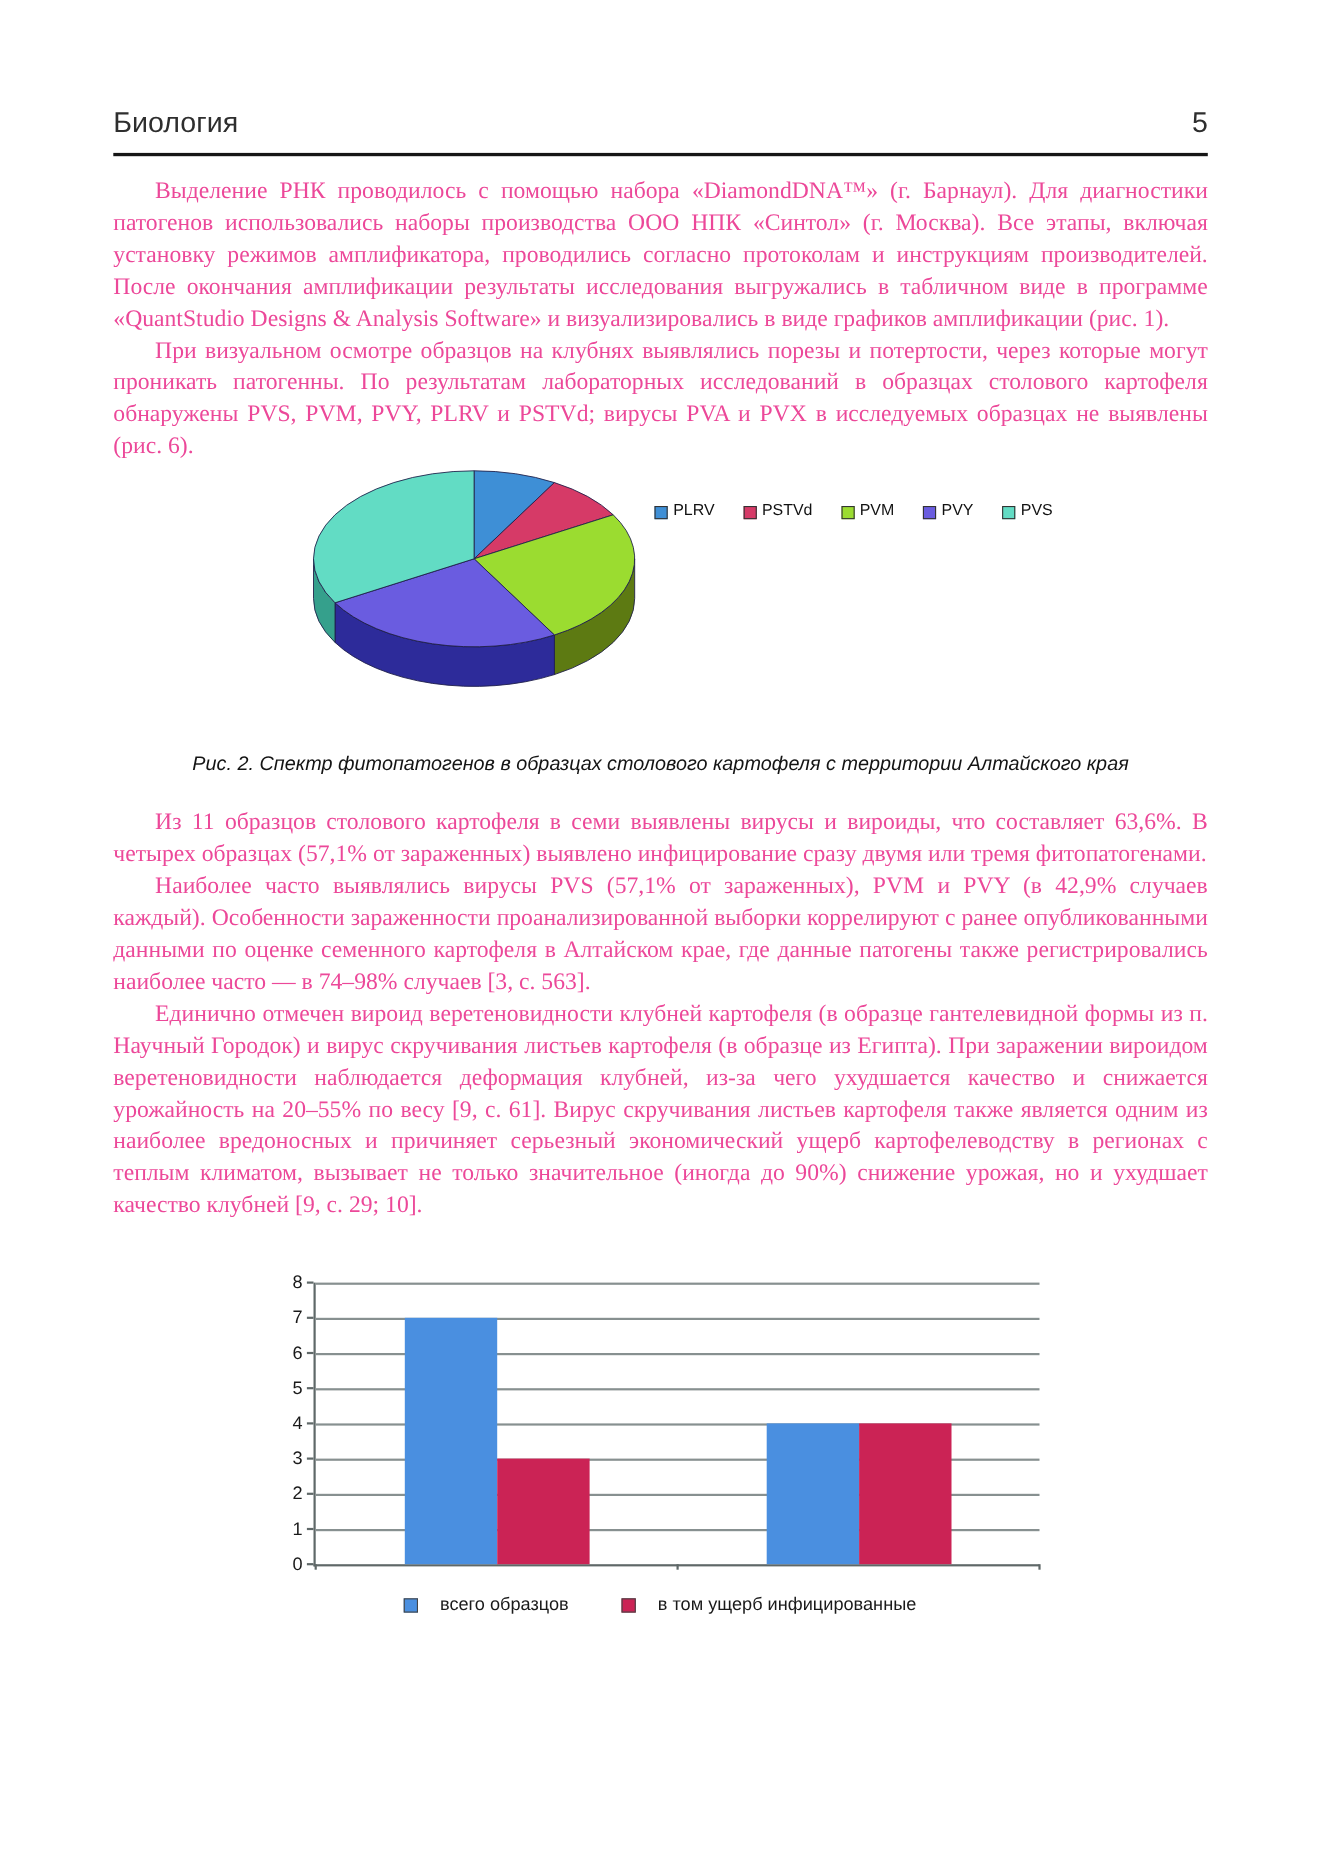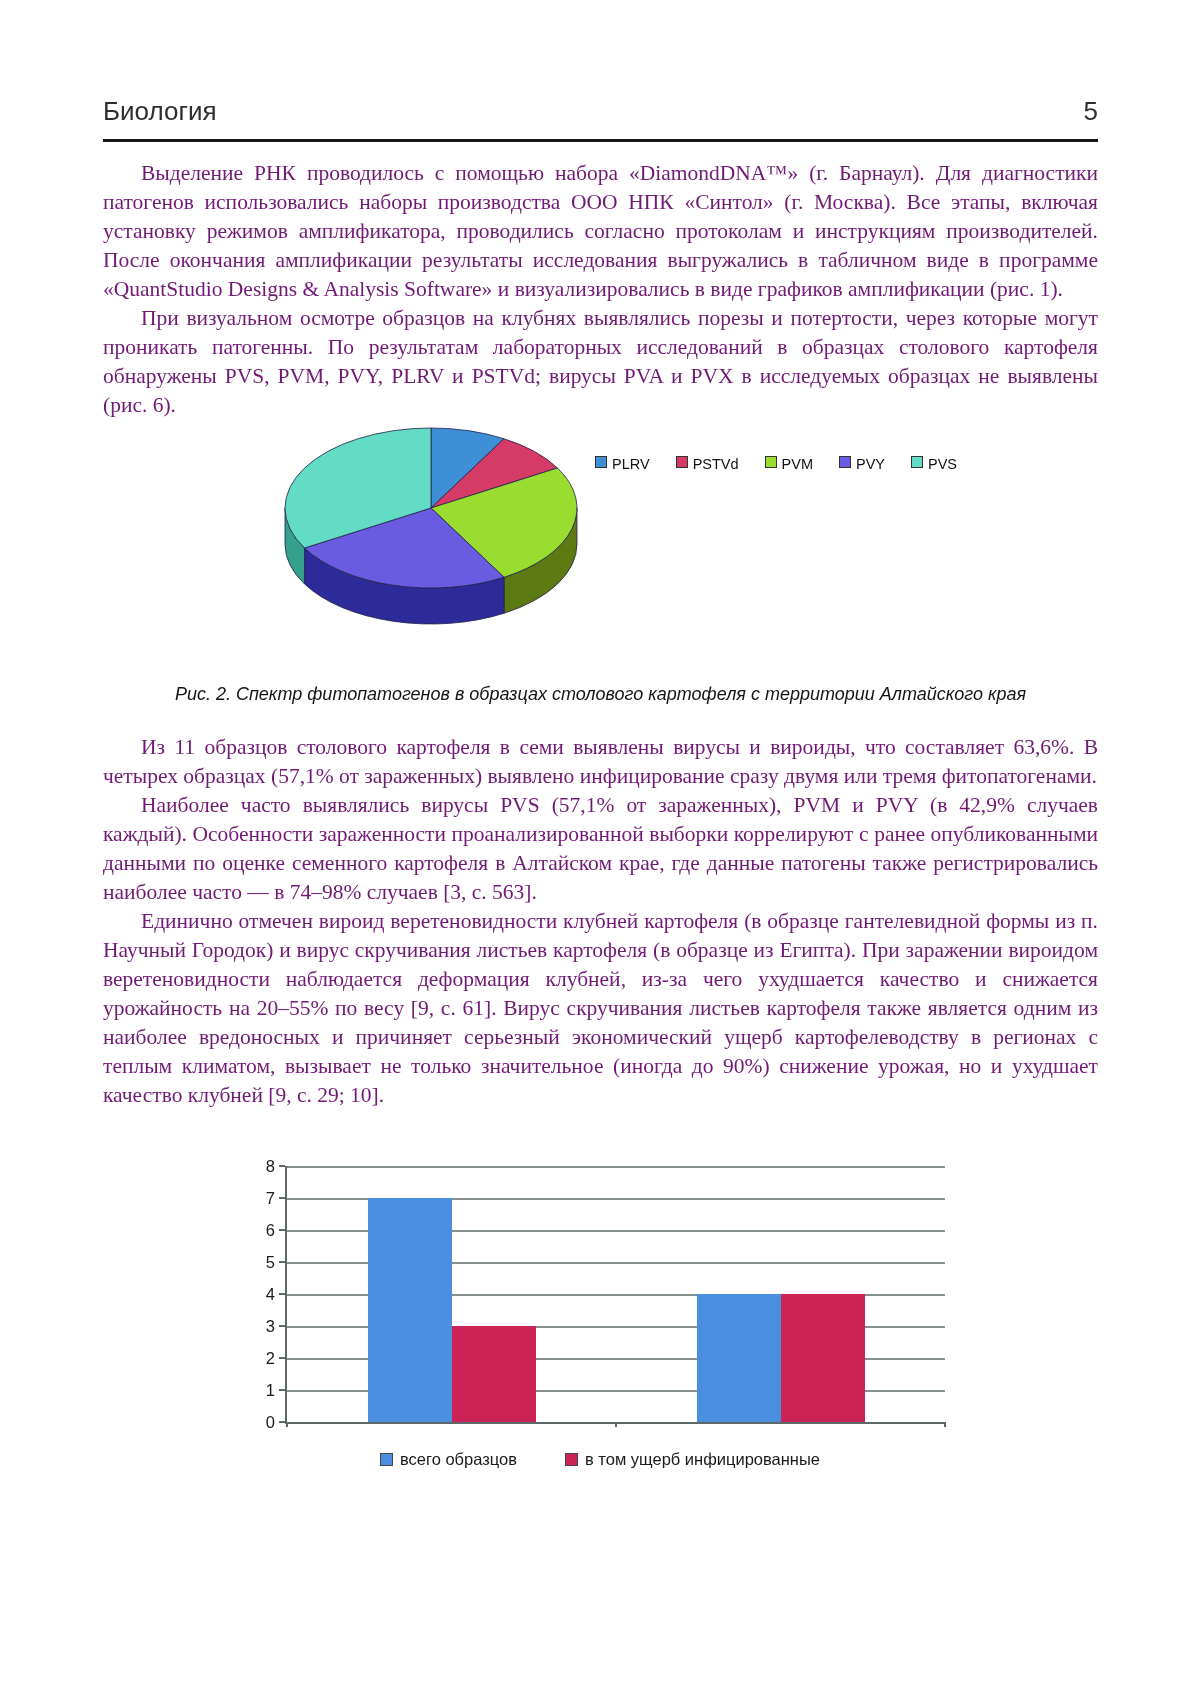--- a/index.html
+++ b/index.html
@@ -19,31 +19,31 @@
     font-family:"Liberation Sans", sans-serif;
     font-size:26px;color:#2e2e2e;
   }
   .head-rule{border-bottom:3px solid #161616;margin-top:12px;}
   
   .article{margin-top:17px;}
   .article p{
     margin:0;
     font-size:21.5px;line-height:29px;
     text-align:justify;text-indent:38px;
-    color:#701a75;
+    color:#ec4899;
   }
   
   .figure-pie{position:relative;height:216px;margin-top:6px;}
   .pie-svg{position:absolute;left:180px;top:0;}
   .pie-legend{
     position:absolute;left:492px;top:30px;
     display:flex;gap:26px;align-items:center;
     font-family:"Liberation Sans", sans-serif;font-size:14.5px;color:#111;
   }
-  .pie-legend .li{display:flex;align-items:flex-start;gap:5px;}
+  .pie-legend .li{display:flex;align-items:flex-end;gap:5px;}
   .pie-legend .sw{width:12px;height:12px;border:1px solid #333;box-sizing:border-box;}
   .figcap{
     margin-top:42px;
     text-align:center;
     font-family:"Liberation Sans", sans-serif;
     font-style:italic;font-size:18px;color:#141414;
   }
   
   .chart3{
     width:690px;margin:56px 0 0 152px;
@@ -60,21 +60,21 @@
   .c3-grid{position:absolute;left:0;right:0;height:1.6px;background:#879090;}
   .c3-group{position:absolute;bottom:0;height:100%;width:50%;display:flex;align-items:flex-end;justify-content:center;}
   .c3-bar{width:84px;}
   .c3-xtick{position:absolute;top:100%;width:2px;height:5px;background:#5f6868;}
   .c3-xrow{display:flex;margin-left:32px;padding-top:8px;font-size:16.5px;}
   .c3-xrow div{width:50%;text-align:center;}
   .c3-legend{
     margin-top:26px;display:flex;justify-content:center;gap:48px;
     font-size:16.5px;
   }
-  .c3-legend .li{display:flex;align-items:center;gap:7px;justify-content:flex-end;}
+  .c3-legend .li{display:flex;align-items:center;gap:20px;justify-content:flex-end;}
   .c3-legend .sw{width:13px;height:13px;border:1px solid #444;box-sizing:border-box;}
   .figcap-bar{margin-top:44px;}
 </style>
 </head>
 <body>
 
 <div class="page">
 
   <div class="running-head">
     <span>Биология</span>

